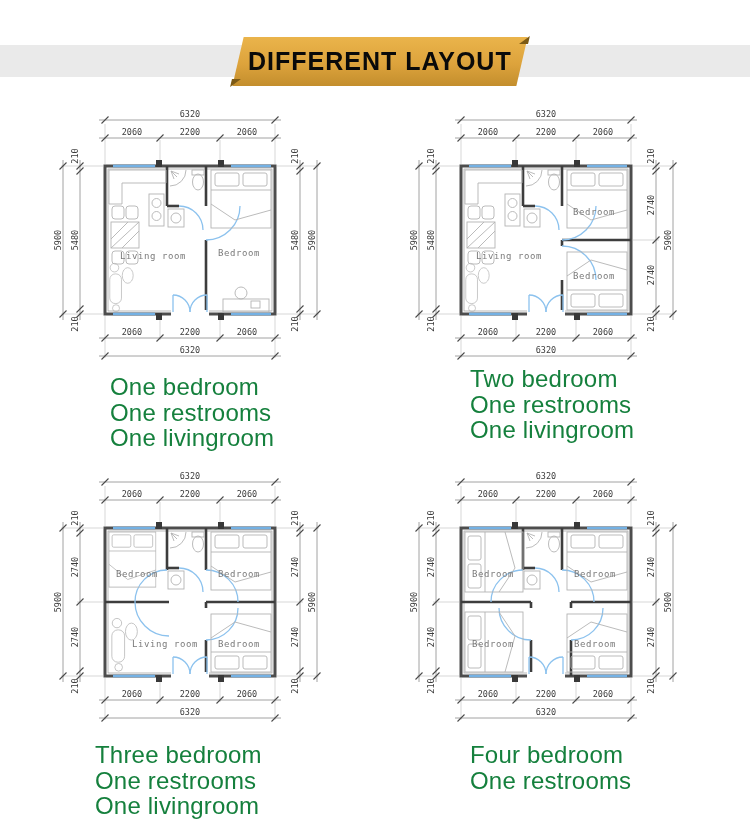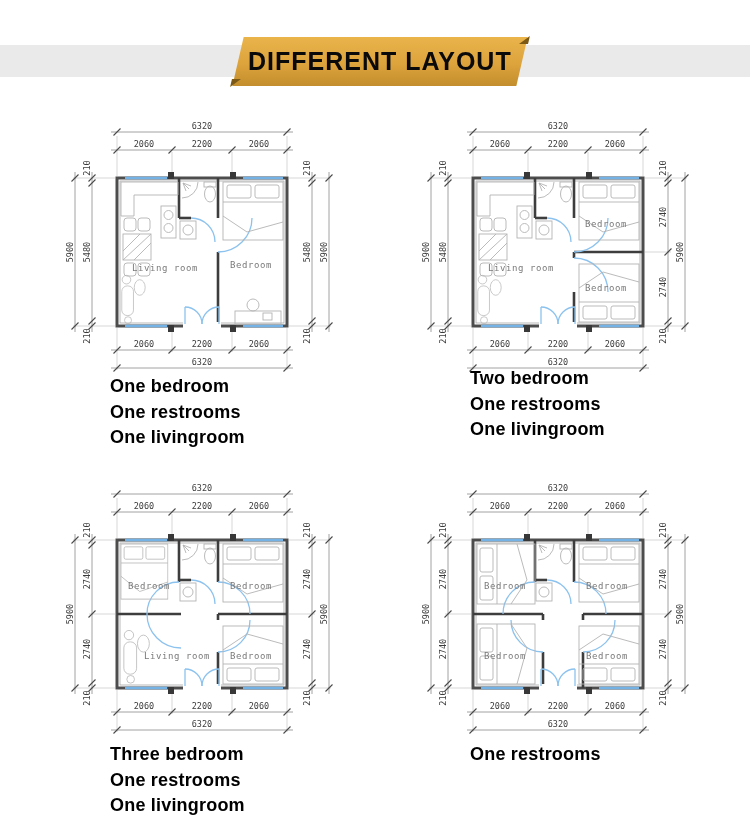--- a/index.html
+++ b/index.html
@@ -10,24 +10,24 @@
   .banner{position:absolute;left:238px;top:37px;width:284px;height:49px;
           background:linear-gradient(180deg,#eab44b 0%,#dda33c 55%,#c38e2d 100%);
           transform:skewX(-13deg);display:flex;align-items:center;justify-content:center;}
   .banner::before{content:"";position:absolute;right:-2px;top:-1px;
           border-left:9px solid transparent;border-bottom:8px solid #7c5a15;}
   .banner::after{content:"";position:absolute;left:-2px;bottom:-1px;
           border-right:9px solid transparent;border-top:8px solid #7c5a15;}
   .banner-text{transform:skewX(13deg);font-weight:700;font-size:25px;color:#0a0a0a;
           letter-spacing:1px;white-space:nowrap;}
   
-  .caption{position:absolute;font-weight:700;font-size:18px;line-height:25.5px;
-           color:#000000;letter-spacing:0.2px;}
+  .caption{position:absolute;font-weight:400;font-size:24px;line-height:25.5px;
+           color:#15803d;letter-spacing:0.2px;}
   
-  .plan{position:absolute;width:330px;height:270px;margin:12px;padding:0;}
+  .plan{position:absolute;width:330px;height:270px;margin:0;padding:0;}
   
   .dtx{font-family:"DejaVu Sans Mono",monospace;font-size:8.5px;fill:#3c3c3c;}
   .rtx{font-family:"DejaVu Sans Mono",monospace;font-size:9px;fill:#7a7a7a;letter-spacing:0.6px;}
   .wall{fill:none;stroke:#4d4d4d;stroke-width:3;}
   .wallin{fill:none;stroke:#9c9c9c;stroke-width:0.7;}
   .iw line{stroke:#3d3d3d;stroke-width:2.6;}
   .win line{stroke:#74b1e4;stroke-width:2.6;}
   .door{fill:none;stroke:#8cc2ee;stroke-width:1.3;}
   .fur{stroke:#b3b3b3;stroke-width:0.9;fill:none;}
   .dim line{stroke:#8a8a8a;stroke-width:0.8;}
@@ -562,22 +562,23 @@
       <use href="#g-bed" transform="translate(186,64)"></use>
       <use href="#g-bed" transform="translate(84,144) rotate(-90) scale(-1,1)"></use>
       <use href="#g-bed" transform="translate(186,204) scale(1,-1)"></use>
       <text class="rtx" x="112" y="109" text-anchor="middle">Bedroom</text>
       <text class="rtx" x="214" y="109" text-anchor="middle">Bedroom</text>
       <text class="rtx" x="112" y="179" text-anchor="middle">Bedroom</text>
       <text class="rtx" x="214" y="179" text-anchor="middle">Bedroom</text>
     </svg>
   </figure>
 
-  <div class="caption" style="left:110px;top:742px">
+  <div class="caption" style="left:95px;top:742px">
     <div>Three bedroom</div>
     <div>One restrooms</div>
     <div>One livingroom</div>
   </div>
   <div class="caption" style="left:470px;top:742px">
+    <div>Four bedroom</div>
     <div>One restrooms</div>
   </div>
 
 </div>
 
 </body></html>

